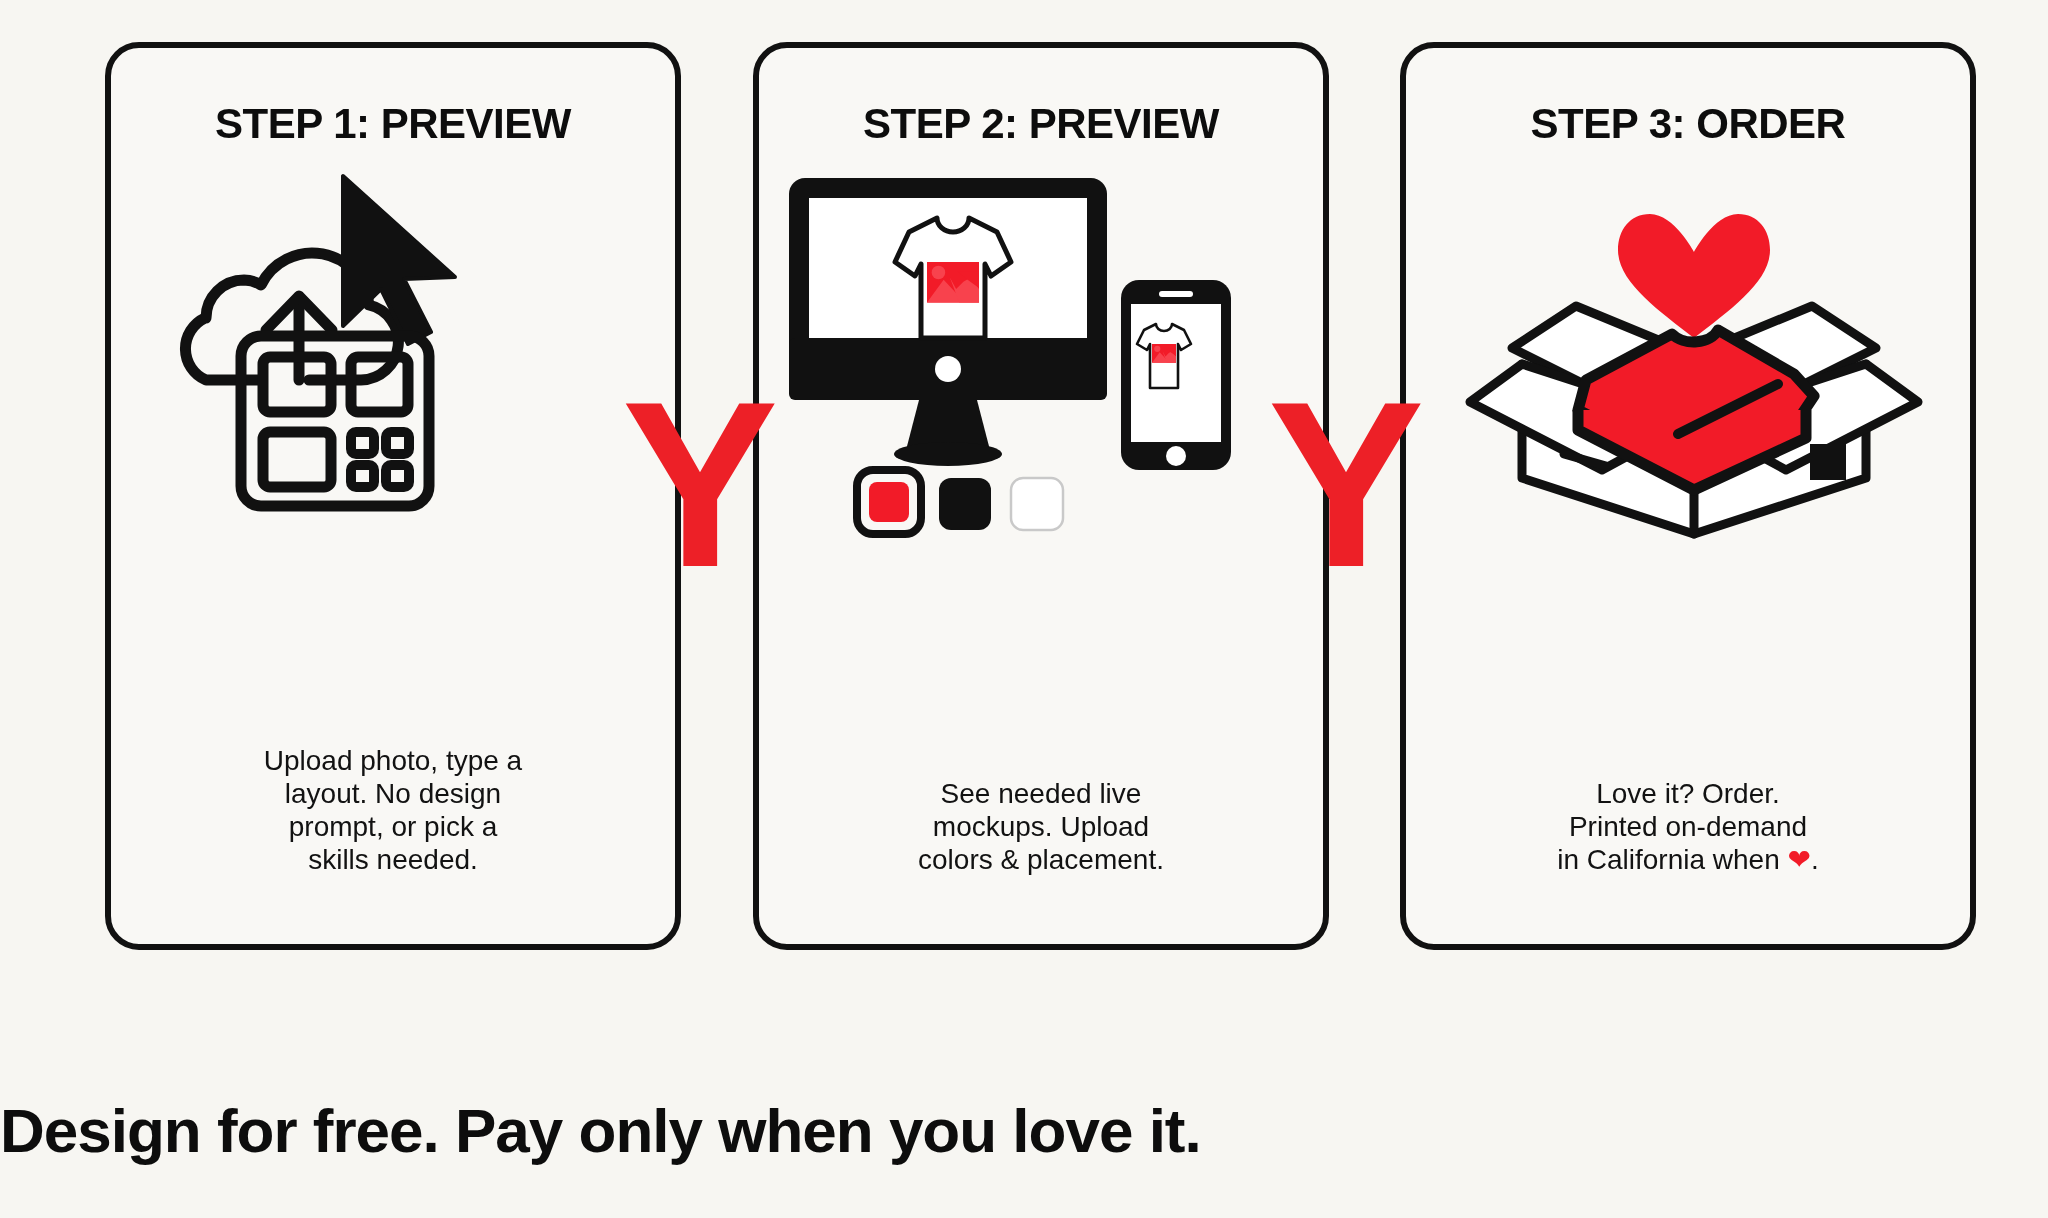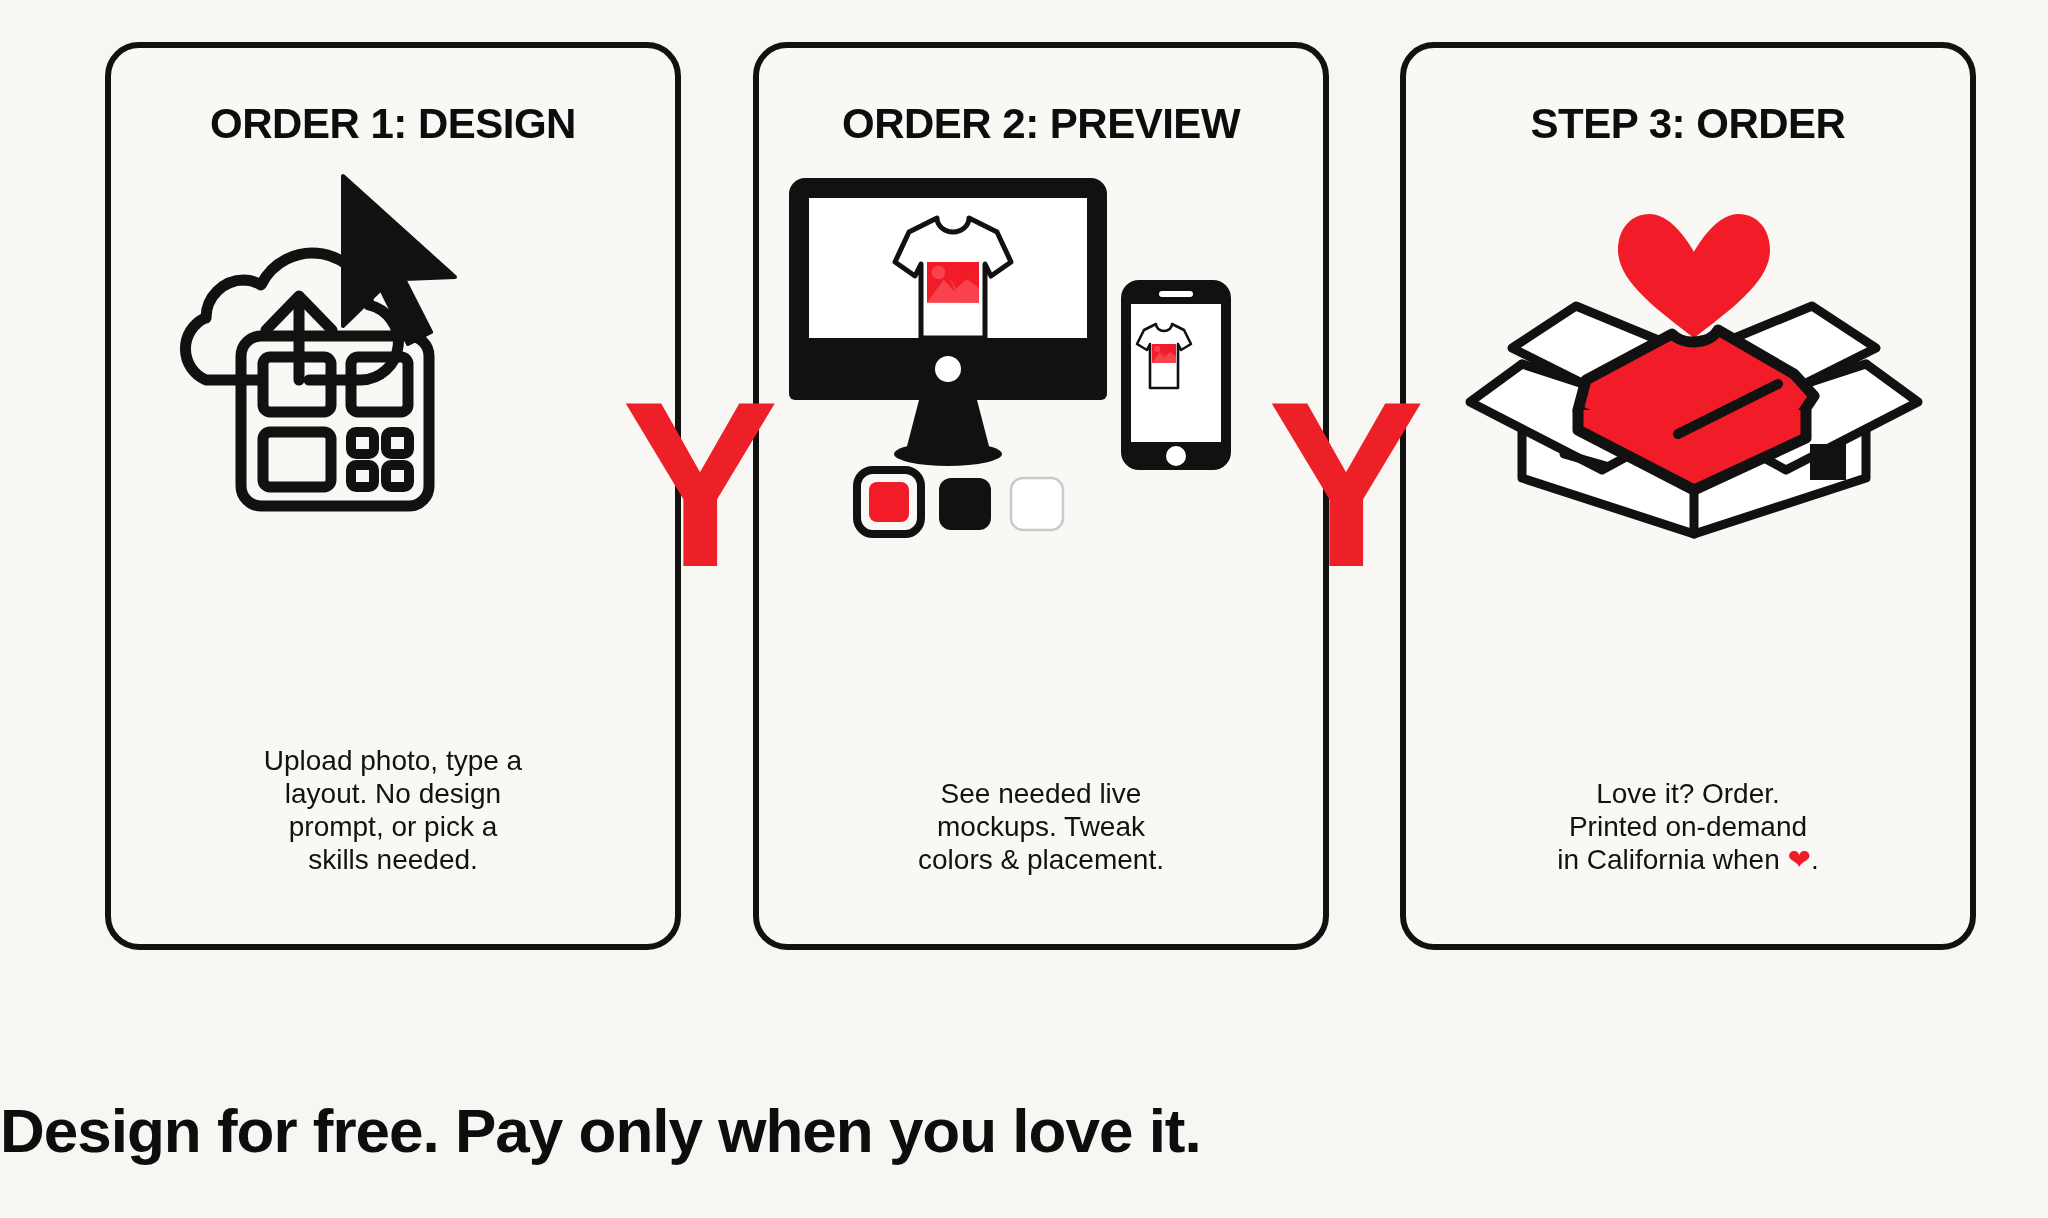--- a/index.html
+++ b/index.html
@@ -83,21 +83,21 @@
   }
 
   svg { display: block; }
 </style>
 </head>
 <body>
 
 <div id="page">
 
   <div class="card" id="card1">
-    <div class="card-title">ORDER 1: DESIGN</div>
+    <div class="card-title">STEP 1: PREVIEW</div>
 
     <div class="card-art">
       <svg width="576" height="400" viewBox="0 0 576 400">
 
         <g fill="none" stroke="#111111" stroke-width="11" stroke-linecap="round" stroke-linejoin="round">
           <path d="M 95 160
                    a 38 38 0 0 1 38 -38
                    a 34 34 0 0 1 17 5
                    a 57 57 0 0 1 108 20
                    a 38 38 0 0 1 -8 75
@@ -135,21 +135,21 @@
       <div>Upload photo, type a</div>
       <div>layout. No design</div>
       <div>prompt, or pick a</div>
       <div>skills needed.</div>
     </div>
   </div>
 
   <div class="ysep" id="ysep1">Y</div>
 
   <div class="card" id="card2">
-    <div class="card-title">ORDER 2: PREVIEW</div>
+    <div class="card-title">STEP 2: PREVIEW</div>
 
     <div class="card-art">
       <svg width="576" height="400" viewBox="0 0 576 400">
         <defs>
 
           <g id="artgfx">
             <rect x="0" y="0" width="100" height="78" fill="#F21B28"></rect>
             <circle cx="22" cy="20" r="13" fill="#F8424D"></circle>
             <path d="M 0 78 L 32 34 L 58 62 L 74 44 L 100 78 Z" fill="#F8424D"></path>
             <path d="M 30 36 L 56 64 L 74 46 L 100 78 L 0 78 Z" fill="#F21B28" opacity="0.0"></path>
@@ -216,21 +216,21 @@
             <rect x="110" y="324" width="40" height="40" rx="8" fill="#F21B28"></rect>
           </g>
           <rect x="180" y="320" width="52" height="52" rx="12" fill="#111111"></rect>
           <rect x="252" y="320" width="52" height="52" rx="12" fill="#ffffff" stroke="#c9c9c9" stroke-width="2.5"></rect>
         </g>
       </svg>
     </div>
 
     <div class="card-body">
       <div>See needed live</div>
-      <div>mockups. Tweak</div>
+      <div>mockups. Upload</div>
       <div>colors &amp; placement.</div>
     </div>
   </div>
 
   <div class="ysep" id="ysep2">Y</div>
 
   <div class="card" id="card3">
     <div class="card-title">STEP 3: ORDER</div>
 
     <div class="card-art">

